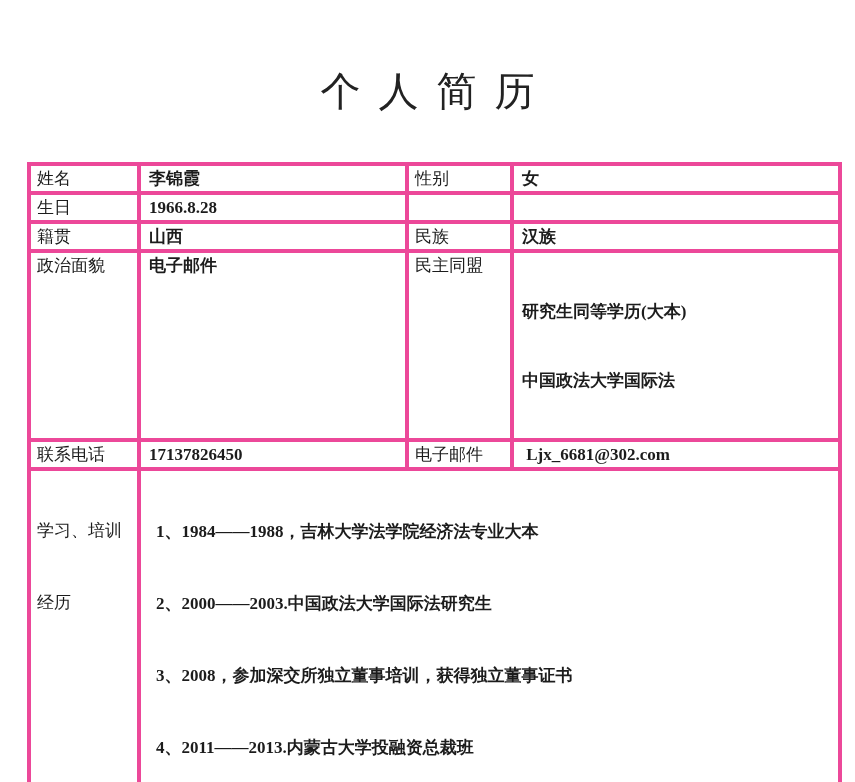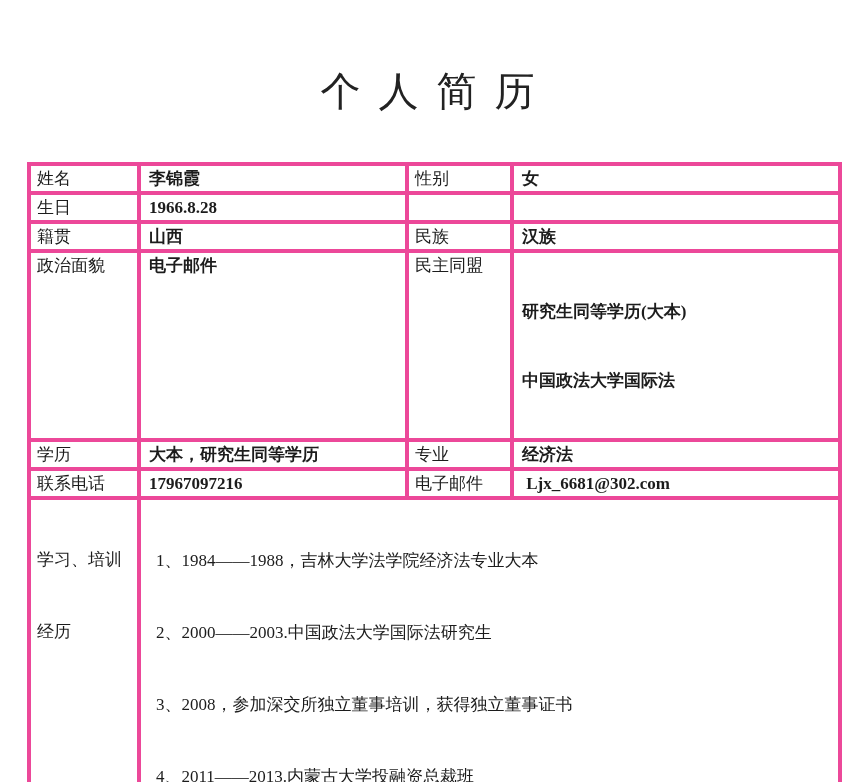--- a/index.html
+++ b/index.html
@@ -57,20 +57,21 @@
   tr.r5 td { height: 19px; }
   tr.r6 td { height: 22px; }
   tr.r7 td { height: 164px; }
   td.list {
     padding: 3px 4px 0 15px;
   }
   .li {
     line-height: 28px;
     height: 28px;
     white-space: nowrap;
+    font-weight: bold;
   }
   .two-line div {
     line-height: 25px;
   }
   .lbl-line {
     line-height: 28px;
   }
 </style>
 </head>
 <body>
@@ -112,30 +113,24 @@
     <tr class="r4">
       <td class="lbl">政治面貌</td>
       <td class="val">电子邮件</td>
       <td class="lbl">民主同盟</td>
       <td class="val two-line">
         <div>研究生同等学历(大本)</div>
         <div>中国政法大学国际法</div>
       </td>
     </tr>
 
-    <tr class="r5">
-      <td class="lbl">学历</td>
-      <td class="val">大本，研究生同等学历</td>
-      <td class="lbl">专业</td>
-      <td class="val">经济法</td>
-    </tr>
 
     <tr class="r6">
       <td class="lbl">联系电话</td>
-      <td class="val">17967097216</td>
+      <td class="val">17137826450</td>
       <td class="lbl">电子邮件</td>
       <td class="val"> Ljx_6681@302.com</td>
     </tr>
 
     <tr class="r7">
       <td class="lbl">
         <div class="lbl-line">学习、培训</div>
         <div class="lbl-line">经历</div>
       </td>
       <td class="list" colspan="3">

